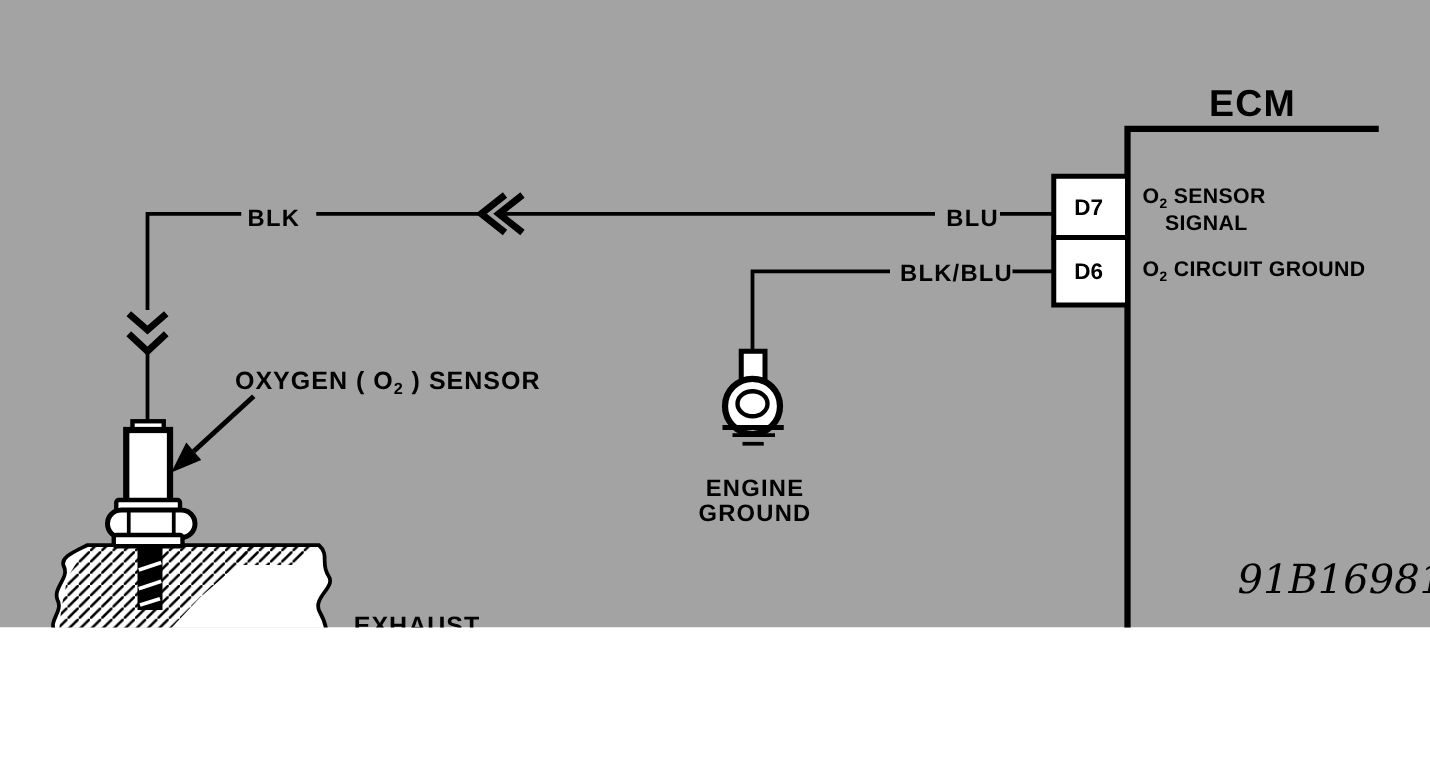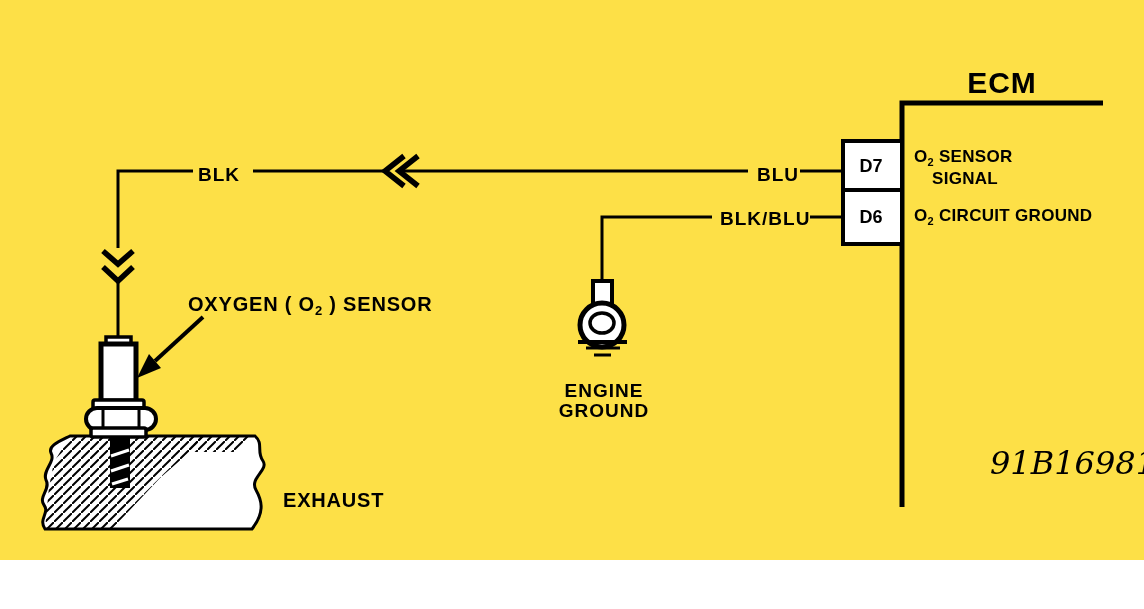--- a/index.html
+++ b/index.html
@@ -1,20 +1,20 @@
 <!DOCTYPE html>
 <html><head>
 <meta charset="utf-8">
 <style>
   html, body { margin: 0; padding: 0; background: #ffffff; }
   .stage {
     position: relative;
     width: 1144px;
-    height: 560px;
-    background: #fde047;
+    height: 502px;
+    background: #a3a3a3;
     font-family: "Liberation Sans", sans-serif;
   }
   svg { display: block; }
   svg text {
     fill: #000;
     font-family: "Liberation Sans", sans-serif;
     font-weight: 700;
   }
   .t17 { font-size: 17px; letter-spacing: 0.3px; }
   .t18 { font-size: 18px; }

